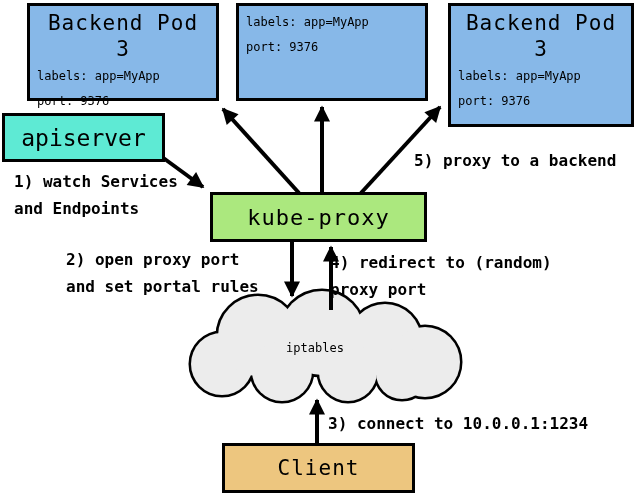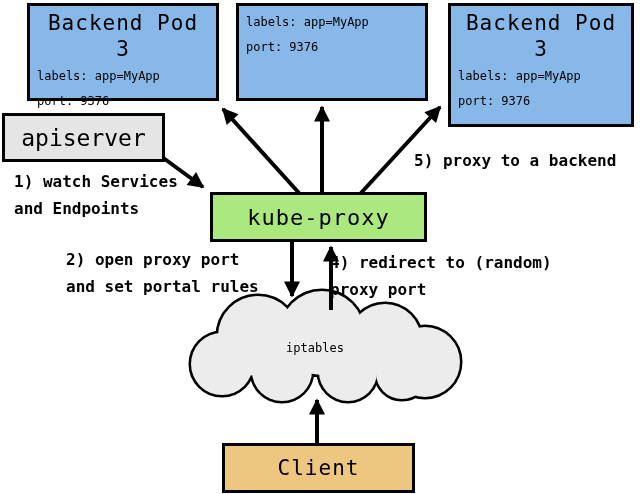--- a/index.html
+++ b/index.html
@@ -7,21 +7,21 @@
     position:relative;width:640px;height:494px;background:#ffffff;overflow:hidden;
     font-family:"DejaVu Sans Mono",monospace;color:#000;
   }
   .stage *{box-sizing:border-box;}
   svg.layer{position:absolute;left:0;top:0;width:640px;height:494px;}
   .box{position:absolute;border:3px solid #000;}
   .pod{background:#87b8e8;padding:2px 7px;}
   .pod-title{font-size:21px;line-height:26px;text-align:center;margin-top:2px;letter-spacing:1px;}
   .pod-line{font-size:12px;line-height:22px;margin-top:3px;}
   .node-label-box{display:flex;align-items:center;justify-content:center;}
-  .apiserver{left:2px;top:113px;width:163px;height:49px;background:#e5e5e5;font-size:23px;}
+  .apiserver{left:2px;top:113px;width:163px;height:49px;background:#5eead4;font-size:23px;}
   .kubeproxy{left:210px;top:192px;width:217px;height:50px;background:#abe87e;font-size:22px;letter-spacing:1px;}
   .client{left:222px;top:443px;width:193px;height:50px;background:#edc67f;font-size:21px;letter-spacing:1px;}
   .cloud-label{
     position:absolute;left:255px;top:338px;width:120px;text-align:center;
     font-size:12px;line-height:20px;
   }
   .note{
     position:absolute;font-size:16px;font-weight:bold;line-height:27px;
     white-space:pre-line;
   }
@@ -105,17 +105,18 @@
   <div class="cloud-label">iptables</div>
 
   <div class="box node-label-box client">
     <span>Client</span>
   </div>
 
   <div class="note note-1">1) watch Services
 and Endpoints</div>
   <div class="note note-2">2) open proxy port
 and set portal rules</div>
+  <div class="note note-3">3) connect to 10.0.0.1:1234</div>
   <div class="note note-4">4) redirect to (random)
 proxy port</div>
   <div class="note note-5">5) proxy to a backend</div>
 
 </div>
 
 </body></html>

